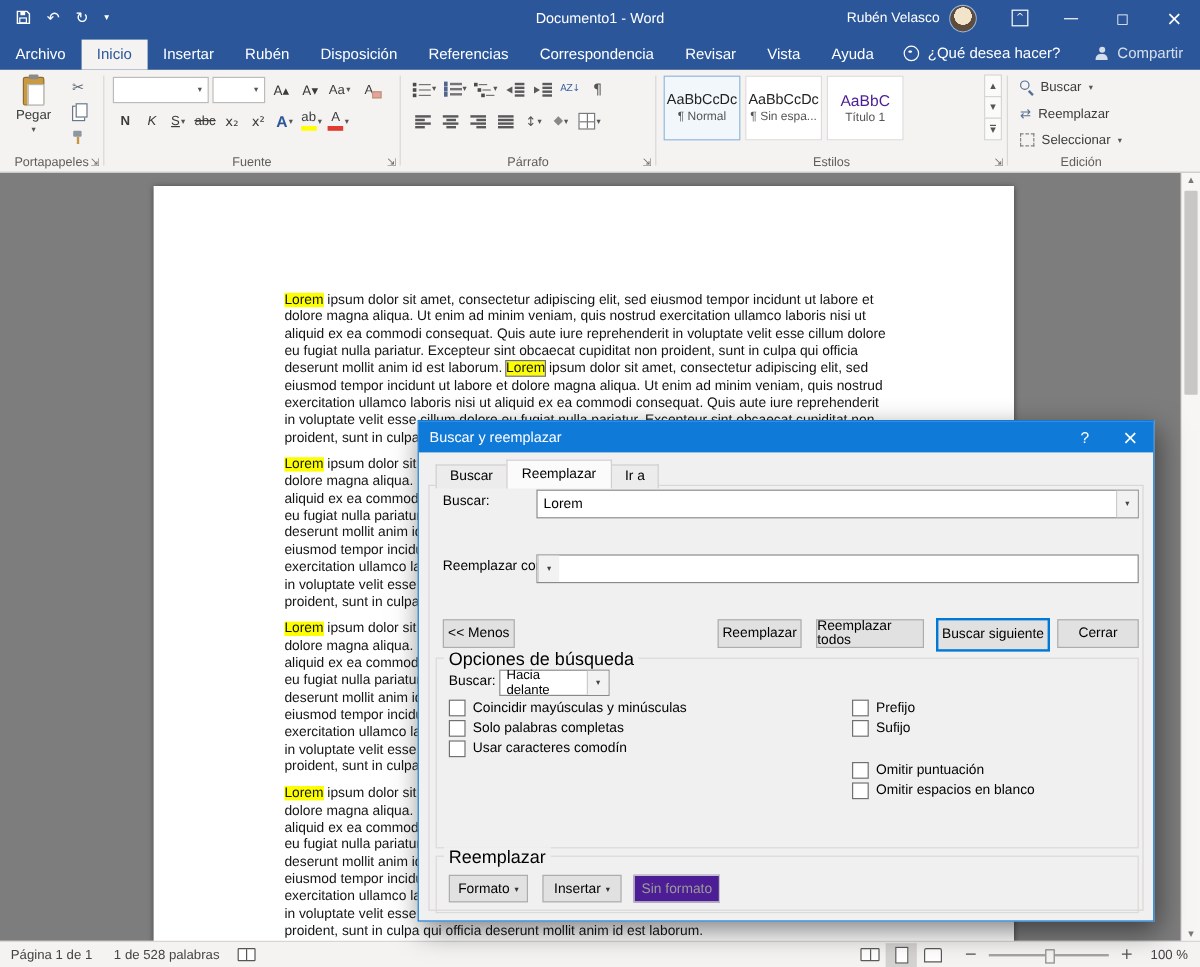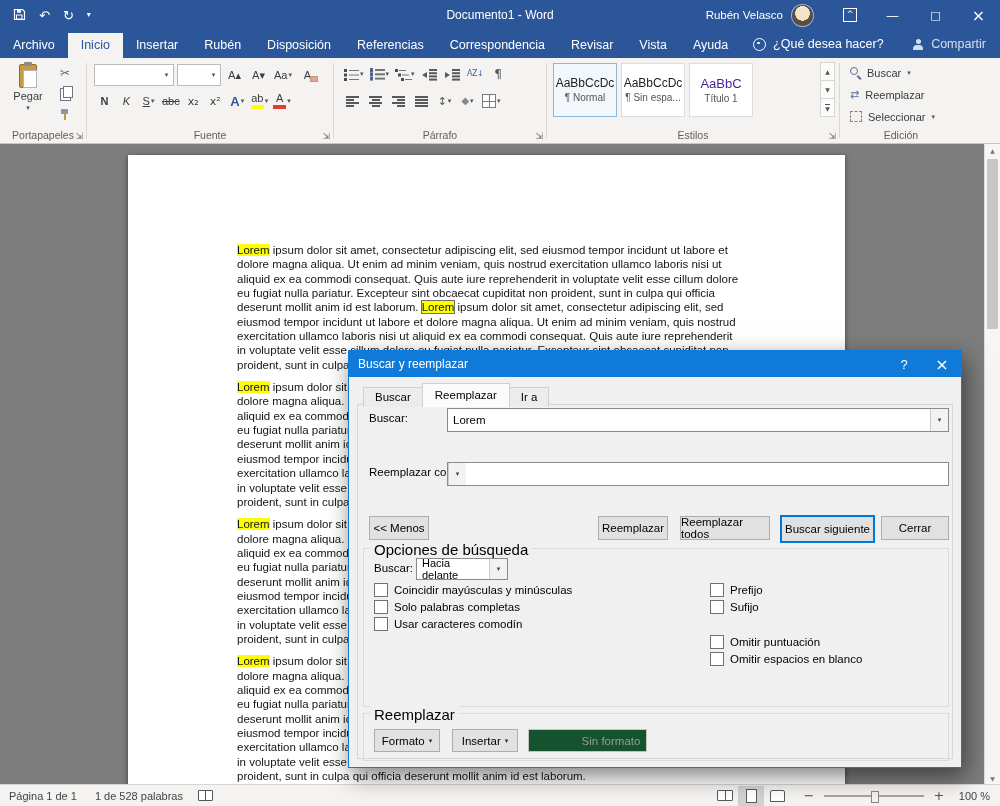--- a/index.html
+++ b/index.html
@@ -182,21 +182,21 @@
   .dpage{position:absolute;left:8px;right:8px;top:53px;bottom:8px;border:1px solid #d9d7d5;}
   .dlabel{position:absolute;font-size:11.5px;color:#000;}
   .dcombo{position:absolute;background:#fff;border:1px solid #8a8a8a;display:flex;align-items:stretch;}
   .dcombo .dval{flex:1;display:flex;align-items:center;padding:0 5px;font-size:11.5px;}
   .dcombo .darr{width:17px;border-left:1px solid #ccc;background:#f2f2f2;display:flex;align-items:center;
                 justify-content:center;font-size:7px;color:#444;}
   .dbtn{position:absolute;background:#e1e1e1;border:1px solid #adadad;display:flex;align-items:center;
         justify-content:center;font-size:11.5px;gap:4px;color:#000;}
   .dbtn .car{font-size:7px;color:#333;}
   .dbtn.default{border:2px solid #0078d7;}
-  .dbtn.disabled{background:#14532d;border-color:#c3c3c3;color:#9a9a9a;padding-left:47px;}
+  .dbtn.disabled{background:#4c1d95;border-color:#c3c3c3;color:#9a9a9a;}
   .dfield{position:absolute;border:1px solid #dcdad8;}
   .dlegend{position:absolute;top:-8px;left:6px;background:#f0f0f0;padding:0 4px;font-size:15px;}
   .dcheck{position:absolute;display:flex;align-items:center;gap:6px;height:14px;font-size:11.5px;}
   .dcheck .cbox{width:12px;height:12px;background:#fff;border:1px solid #707070;flex:0 0 auto;}
 </style>
 </head>
 <body>
 
 <div class="titlebar">
   <div class="qat">

